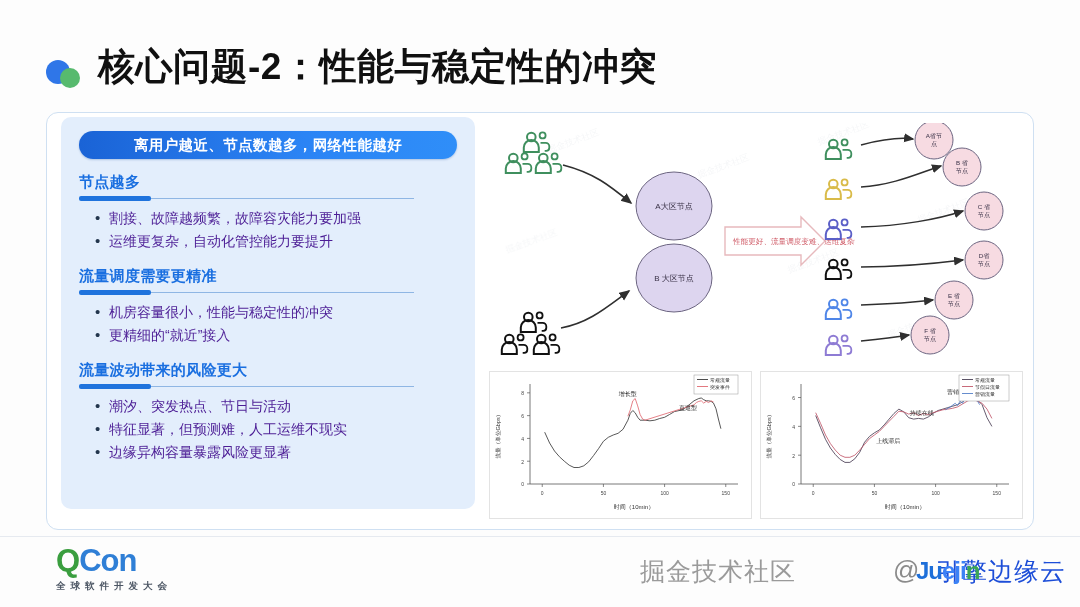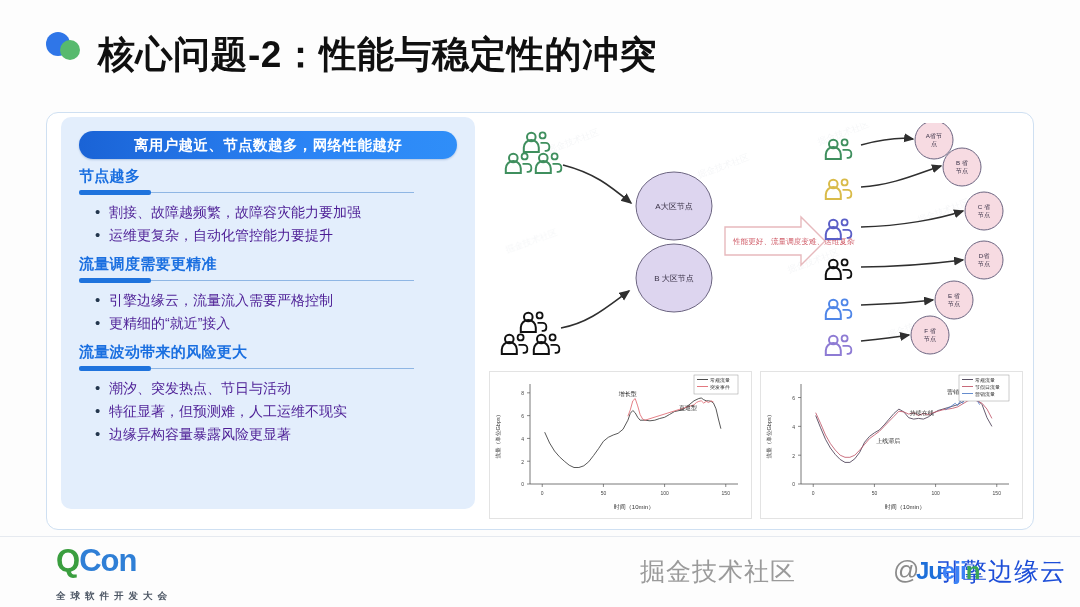--- a/index.html
+++ b/index.html
@@ -6,38 +6,38 @@
   html,body{margin:0;padding:0;}
   body{
     width:1080px;height:607px;
     background:#ffffff;
     font-family:"Liberation Sans","DejaVu Sans",sans-serif;
     overflow:hidden;position:relative;
   }
   .slide{position:absolute;inset:0;background:#fdfdfd;}
 
   
-  .title-row{position:absolute;left:46px;top:30px;display:flex;align-items:flex-start;height:62px;}
+  .title-row{position:absolute;left:46px;top:30px;display:flex;align-items:flex-end;height:62px;}
   .logo-dot{position:relative;width:38px;height:34px;margin-right:14px;flex:none;}
   .logo-dot .b{position:absolute;width:24px;height:24px;border-radius:50%;background:#2f76e8;left:0;top:2px;}
   .logo-dot .g{position:absolute;width:20px;height:20px;border-radius:50%;background:#57ba6e;left:14px;top:10px;}
   .slide-title{font-size:37px;font-weight:bold;color:#101010;letter-spacing:.5px;white-space:nowrap;}
 
   
   .card{position:absolute;left:46px;top:112px;width:988px;height:418px;
         background:#ffffff;border:1px solid #cfe0f2;border-radius:12px;box-sizing:border-box;}
 
   
   .left-panel{position:absolute;left:14px;top:4px;width:414px;height:392px;
               background:#e3eefc;border-radius:10px;box-sizing:border-box;padding:14px 18px;}
   .pill{display:block;height:28px;line-height:28px;border-radius:16px;
         background:linear-gradient(90deg,#1a63d6 0%,#2b84f5 60%,#2f8ef8 100%);
         color:#fff;font-size:14.5px;font-weight:bold;text-align:center;letter-spacing:.4px;
         box-shadow:0 1px 2px rgba(20,70,150,.25);}
-  .sec{margin-top:8px;}
+  .sec{margin-top:14px;}
   .sec-head{font-size:15px;font-weight:bold;color:#1a6fe0;letter-spacing:.3px;}
   .rule{position:relative;height:5px;margin-top:4px;width:335px;}
   .rule .thick{position:absolute;left:0;top:0;width:72px;height:5px;background:#1f73dd;border-radius:2px;}
   .rule .thin{position:absolute;left:72px;top:2px;right:0;height:1px;background:#8fb6e4;}
   ul.bullets{list-style:none;margin:6px 0 0 0;padding:0 0 0 16px;}
   ul.bullets li{position:relative;font-size:14px;color:#4c1d95;line-height:23px;padding-left:14px;}
   ul.bullets li:before{content:"•";position:absolute;left:0;top:-1px;color:#23364d;font-size:15px;}
 
   
   .diagram{position:absolute;left:442px;top:10px;width:532px;height:250px;}
@@ -47,21 +47,21 @@
   .charts{position:absolute;left:442px;top:258px;width:534px;height:148px;display:flex;gap:8px;}
   .chart{position:relative;width:263px;height:148px;background:#fff;border:1px solid #e3e3e3;box-sizing:border-box;}
   .chart svg{display:block;}
 
   
   .footer-line{position:absolute;left:0;right:0;top:536px;height:1px;background:#e6eaf0;}
   .qcon{position:absolute;left:56px;top:545px;}
   .qcon .word{font-size:31px;font-weight:bold;line-height:31px;letter-spacing:-1px;}
   .qcon .q{color:#3a9e3f;}
   .qcon .con{color:#2f7fd6;}
-  .qcon .sub{font-size:9.5px;color:#4b5563;letter-spacing:5px;margin-top:14px;font-weight:bold;}
+  .qcon .sub{font-size:9.5px;color:#4b5563;letter-spacing:5px;margin-top:4px;font-weight:bold;}
   .footer-right{position:absolute;right:10px;top:551px;width:430px;height:44px;}
   .fr-text{position:absolute;right:4px;top:4px;font-size:25px;color:#1d4ed8;white-space:nowrap;letter-spacing:1px;}
   .wm{position:absolute;right:0;top:0;width:430px;height:44px;}
   .wm-text{position:absolute;left:0;top:4px;font-size:25px;color:rgba(120,120,120,.75);white-space:nowrap;letter-spacing:1px;}
   .wm-at{position:absolute;left:253px;top:4px;font-size:26px;color:rgba(110,110,110,.8);}
   .wm-juejin{position:absolute;left:276px;top:6px;font-size:24px;font-weight:bold;letter-spacing:-1px;}
   .wm-juejin .j1{color:#1e6fd9;margin-top:37px;}
   .wm-juejin .j2{color:#3b82f6;}
   .wm-juejin .j3{color:#3aa655;}
 </style>
@@ -95,21 +95,21 @@
         </ul>
       </div>
 
       <div class="sec">
         <div class="sec-head">流量调度需要更精准</div>
         <div class="rule">
             <span class="thick"></span>
             <span class="thin"></span>
           </div>
         <ul class="bullets">
-          <li>引擎边缘云，流量流入需要严格控制</li>
+          <li>机房容量很小，性能与稳定性的冲突</li>
           <li>更精细的“就近”接入</li>
         </ul>
       </div>
 
       <div class="sec">
         <div class="sec-head">流量波动带来的风险更大</div>
         <div class="rule">
             <span class="thick"></span>
             <span class="thin"></span>
           </div>

